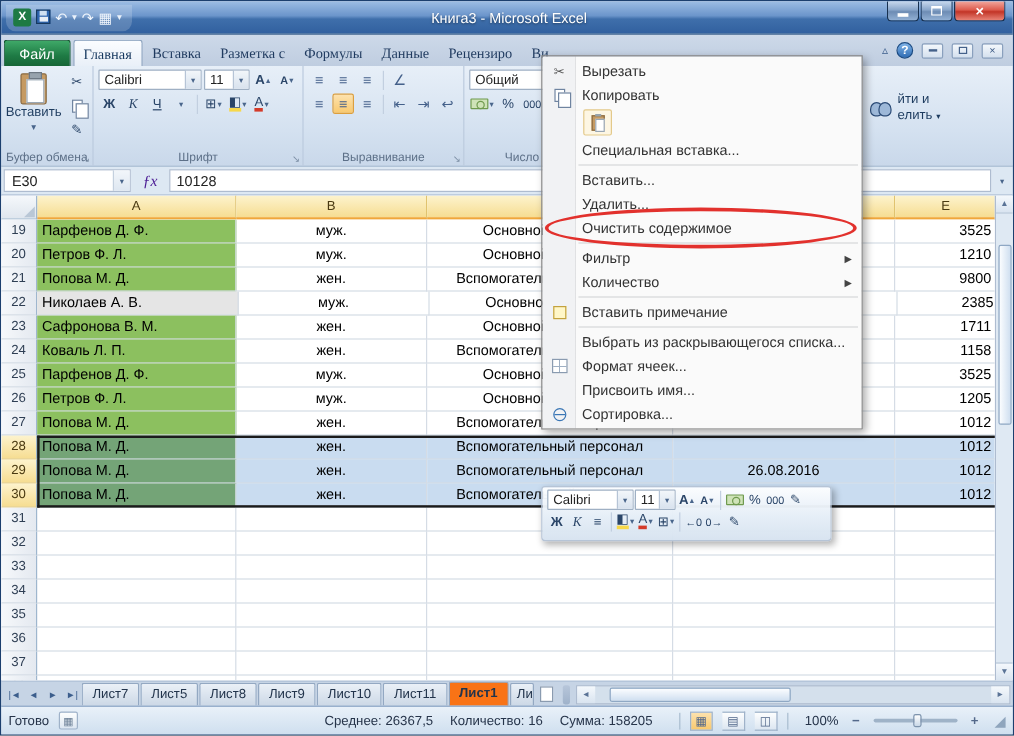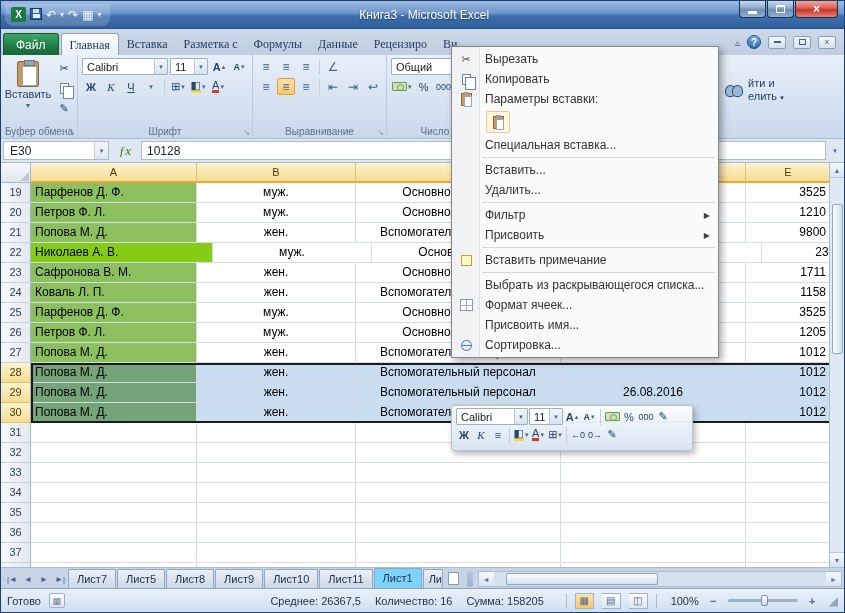--- a/index.html
+++ b/index.html
@@ -86,21 +86,21 @@
   .ico-binoc::before{ left:0;} .ico-binoc::after{ right:0;}
   .efrag .txt{ font-size:11px; color:#1e3c5f; line-height:13px;}
 
   
   .formulabar{ height:24px; flex:none; display:flex; align-items:center; background:#dde8f3;
     border-bottom:1px solid #a9bcd3; padding:0 2px; gap:2px;}
   .namebox{ width:106px; height:19px; background:#fff; border:1px solid #aebcd0; display:flex; align-items:center;}
   .namebox .nb-text{ flex:1; padding-left:6px;}
   .namebox .nb-drop{ width:14px; height:100%; border-left:1px solid #c4d0de; font-size:7px; color:#49658b;
     display:flex; align-items:center; justify-content:center; background:linear-gradient(#f2f6fa,#dee7f1);}
-  .fxbtn{ width:28px; text-align:center; font-style:italic; font-family:"Liberation Serif",serif; color:#4d7c0f; font-size:13px;}
+  .fxbtn{ width:28px; text-align:center; font-style:italic; font-family:"Liberation Serif",serif; color:#4c1d95; font-size:13px;}
   .fvalue{ flex:1; height:19px; background:#fff; border:1px solid #aebcd0; display:flex; align-items:center; padding-left:5px;}
   .fb-exp{ width:14px; text-align:center; font-size:7px; color:#49658b;}
 
   
   .gridwrap{ flex:1; display:flex; background:#fff; overflow:hidden; position:relative;}
   .gridmain{ width:830px; display:flex; flex-direction:column; overflow:hidden;}
   .colheaders{ height:20px; flex:none; display:flex;}
   .corner{ width:30px; flex:none; background:linear-gradient(#f5f8fb,#dfe6ee); border-right:1px solid #9eb6ce;
     border-bottom:1px solid #9eb6ce; position:relative;}
   .corner::after{ content:""; position:absolute; right:1px; bottom:1px; border-left:9px solid transparent; border-bottom:9px solid #b9c7d6;}
@@ -122,21 +122,21 @@
     background:linear-gradient(#f4f8fc,#d9e4f0); border-bottom:1px solid #b9c8da;}
   .varrow.bottom{ margin-top:auto; border-top:1px solid #b9c8da; border-bottom:none;}
   .vthumb{ width:11px; height:150px; margin-top:26px; background:linear-gradient(to right,#fbfdff,#cfdff0);
     border:1px solid #8fa8c4; border-radius:2px;}
 
   
   .sheetrow{ height:21px; flex:none; display:flex; align-items:flex-end; background:#c6d4e5; border-top:1px solid #a9bcd3; padding-left:3px;}
   .navbtn{ width:16px; height:18px; font-size:8px; color:#3c5e8c; display:flex; align-items:center; justify-content:center;}
   .stab{ padding:0 8px; height:19px; line-height:18px; font-size:11px; color:#22344c; margin-right:1px;
     background:linear-gradient(#eaf0f7,#ccd8e6); border:1px solid #93a8c2; border-bottom:none; border-radius:2px 2px 0 0;}
-  .stab.active{ background:#7dd3fc; font-weight:normal; height:20px;}
+  .stab.active{ background:#f97316; font-weight:bold; height:20px;}
   .stab.partial{ width:20px; padding:0 0 0 5px; overflow:hidden;}
   .ins-tab{ width:20px; height:19px; display:flex; align-items:center; justify-content:center;}
   .ico-newsheet{ width:11px; height:13px; background:#fff; border:1px solid #8a9bb0; display:block;}
   .split{ width:6px; height:16px; margin:0 3px 1px 3px; background:linear-gradient(#b7c6da,#9fb2ca); border-radius:2px;}
   .hscroll{ flex:1; height:16px; margin:0 2px 1px 2px; background:#d4e0ec; border:1px solid #aebcd0; display:flex; align-items:center;}
   .harrow{ width:15px; height:100%; font-size:7px; color:#5a7396; display:flex; align-items:center; justify-content:center;
     background:linear-gradient(#f4f8fc,#d9e4f0);}
   .hthumb{ width:42%; height:12px; margin-left:12px; background:linear-gradient(#fbfdff,#cfdff0); border:1px solid #8fa8c4; border-radius:2px;}
 
   
@@ -406,21 +406,21 @@
           <div class="grow">
             <div class="rowh">21</div>
             <div class="cell al" style="width: 166px; background: rgb(140, 192, 95);">Попова М. Д.</div>
             <div class="cell ac" style="width: 159px;">жен.</div>
             <div class="cell ac" style="width: 205px;">Вспомогательный персонал</div>
             <div class="cell ac" style="width: 185px;"></div>
             <div class="cell ar" style="width: 85px;">9800</div>
           </div>
           <div class="grow">
             <div class="rowh">22</div>
-            <div class="cell al" style="width: 182px; background: #84cc16;">Николаев А. В.</div>
+            <div class="cell al" style="width: 168px; background: #e5e5e5;">Николаев А. В.</div>
             <div class="cell ac" style="width: 159px;">муж.</div>
             <div class="cell ac" style="width: 205px;">Основной персонал</div>
             <div class="cell ac" style="width: 185px;"></div>
             <div class="cell ar" style="width: 85px;">2385</div>
           </div>
           <div class="grow">
             <div class="rowh">23</div>
             <div class="cell al" style="width: 166px; background: rgb(140, 192, 95);">Сафронова В. М.</div>
             <div class="cell ac" style="width: 159px;">жен.</div>
             <div class="cell ac" style="width: 205px;">Основной персонал</div>
@@ -606,53 +606,52 @@
       <div class="mi">
         <span class="mi-ic">✂</span>
         <span class="mi-label">Вырезать</span>
       </div>
       <div class="mi">
         <span class="mi-ic">
           <i class="ico-copy"></i>
         </span>
         <span class="mi-label">Копировать</span>
       </div>
-      <div class="mi">
-        <span class="mi-ic">
-          <i class="ico-clip"></i>
-        </span>
-        <span class="mi-label">Параметры вставки:</span>
-      </div>
       <div class="paste-row">
         <span class="paste-opt">
           <i class="ico-clip"></i>
         </span>
       </div>
       <div class="mi">
         <span class="mi-ic"></span>
         <span class="mi-label">Специальная вставка...</span>
       </div>
       <div class="msep"></div>
       <div class="mi">
         <span class="mi-ic"></span>
         <span class="mi-label">Вставить...</span>
       </div>
       <div class="mi">
         <span class="mi-ic"></span>
         <span class="mi-label">Удалить...</span>
       </div>
+      <div class="mi">
+        <span class="mi-ic"></span>
+        <span class="mi-label">Очистить содержимое</span>
+        <span class="red-oval" style="border-color: rgb(226, 49, 45);"></span>
+      </div>
       <div class="msep"></div>
       <div class="mi">
         <span class="mi-ic"></span>
         <span class="mi-label">Фильтр</span>
         <span class="mi-arrow">▶</span>
       </div>
       <div class="mi">
         <span class="mi-ic"></span>
-        <span class="mi-label">Присвоить</span>
+        <span class="mi-label">Количество</span>
         <span class="mi-arrow">▶</span>
       </div>
       <div class="msep"></div>
       <div class="mi">
         <span class="mi-ic">
           <i class="ico-note"></i>
         </span>
         <span class="mi-label">Вставить примечание</span>
       </div>
       <div class="msep"></div>

